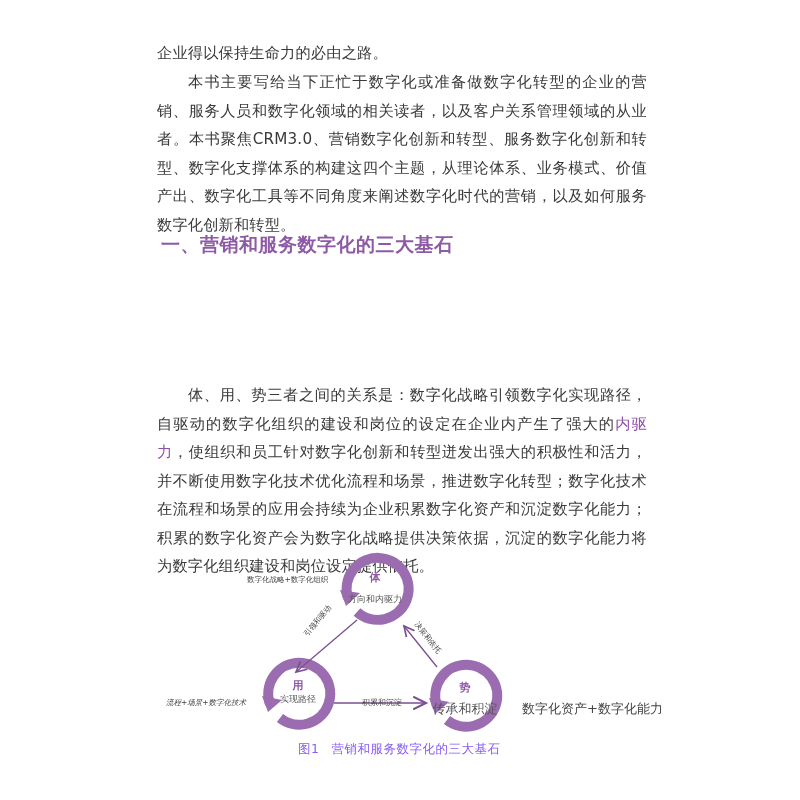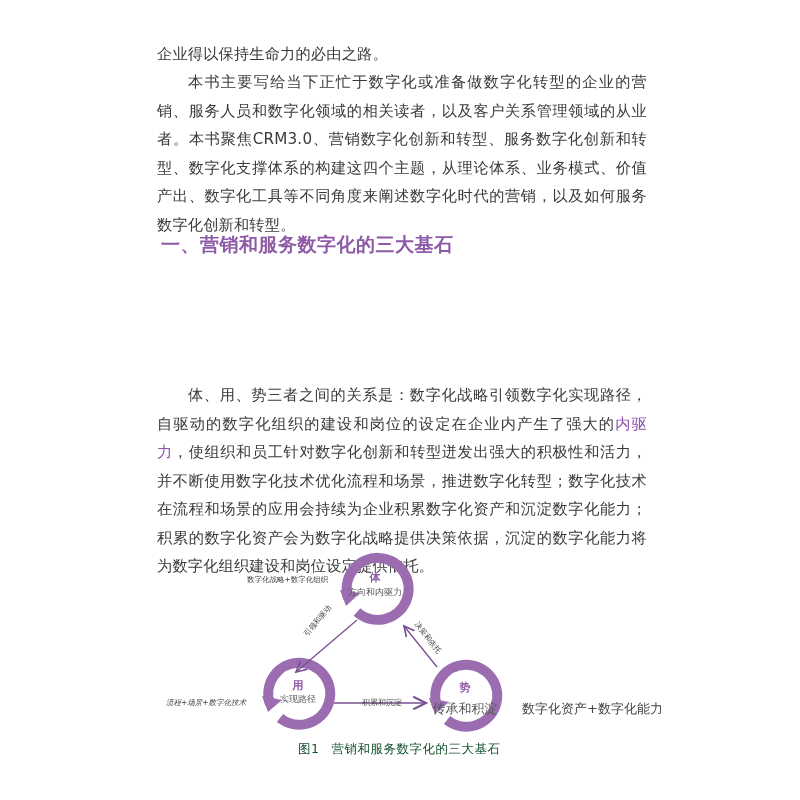--- a/index.html
+++ b/index.html
@@ -6,29 +6,29 @@
   body { width:800px; height:800px; position:relative; overflow:hidden;
          font-family: "DejaVu Sans", "Liberation Sans", sans-serif; color:#333; }
   .page { position:absolute; left:0; top:0; width:800px; height:800px; }
   .p { position:absolute; left:157px; width:490px; font-size:15.2px; line-height:28.5px;
        letter-spacing:0.2px; color:#3a3a3a; margin:0; text-align:justify; }
   .indent { text-indent:31px; }
   .heading { position:absolute; left:157px; top:228px; font-size:19px; font-weight:bold;
              color:#8e5aa6; margin:4px; letter-spacing:0.5px; }
   .hl { color:#8e4fa8; }
   .diagram { position:absolute; left:0; top:0; width:800px; height:800px; pointer-events:none; }
-  .caption { position:absolute; left:298px; top:741px; font-size:12.5px; color:#14532d; letter-spacing:0.5px;text-align:center; }
+  .caption { position:absolute; left:298px; top:741px; font-size:12.5px; color:#8b5cf6; letter-spacing:0.5px;text-align:center; }
   .caption span { margin-right:12px; }
 </style>
 </head>
 <body>
 
 <div class="page">
 
-  <p class="p" style="top:40px;">企业得以保持生命力的必由之路。</p>
+  <p class="p" style="top:40px;font-family:Liberation Mono, monospace;">企业得以保持生命力的必由之路。</p>
 
   <p class="p indent" style="top:68px;">本书主要写给当下正忙于数字化或准备做数字化转型的企业的营销、服务人员和数字化领域的相关读者，以及客户关系管理领域的从业者。本书聚焦CRM3.0、营销数字化创新和转型、服务数字化创新和转型、数字化支撑体系的构建这四个主题，从理论体系、业务模式、价值产出、数字化工具等不同角度来阐述数字化时代的营销，以及如何服务数字化创新和转型。</p>
 
   <h2 class="heading">一、营销和服务数字化的三大基石</h2>
 
 
   <p class="p indent" style="top:381px;"><span>体、用、势三者之间的关系是：数字化战略引领数字化实现路径，自驱动的数字化组织的建设和岗位的设定在企业内产生了强大的</span><span class="hl">内驱力</span><span>，使组织和员工针对数字化创新和转型迸发出强大的积极性和活力，并不断使用数字化技术优化流程和场景，推进数字化转型；数字化技术在流程和场景的应用会持续为企业积累数字化资产和沉淀数字化能力；积累的数字化资产会为数字化战略提供决策依据，沉淀的数字化能力将为数字化组织建设和岗位设定提供依托。</span></p>
 
   <svg class="diagram" viewBox="0 0 800 800">
     <defs>
@@ -52,21 +52,21 @@
       <polygon points="429,698 449,702 435,714" fill="#9b6db0"></polygon>
     </g>
 
     <line x1="357" y1="620" x2="296" y2="672" stroke="#7a4f92" stroke-width="1.3" marker-end="url(#ah)"></line>
     <line x1="334" y1="703" x2="426" y2="703" stroke="#7a4f92" stroke-width="1.6" marker-end="url(#ah)"></line>
     <line x1="437" y1="667" x2="404" y2="626" stroke="#7a4f92" stroke-width="1.3" marker-end="url(#ah)"></line>
   </svg>
 
   <div style="position:absolute;left:335px;top:570px;width:80px;text-align:center;">
     <div style="font-size:11px;font-weight:bold;color:#8e5aa6;">体</div>
-    <div style="font-size:9px;color:#555;margin-top:1px;">方向和内驱力</div>
+    <div style="font-size:9px;color:#555;margin-top:8px;">方向和内驱力</div>
   </div>
   <div style="position:absolute;left:247px;top:575px;font-size:7.5px;color:#444;white-space:nowrap;">数字化战略+数字化组织</div>
 
   <div style="position:absolute;left:258px;top:678px;width:80px;text-align:center;">
     <div style="font-size:11px;font-weight:bold;color:#8e5aa6;">用</div>
     <div style="font-size:9px;color:#555;">实现路径</div>
   </div>
   <div style="position:absolute;left:166px;top:698px;font-size:7.5px;color:#444;white-space:nowrap;font-style:italic;">流程+场景+数字化技术</div>
 
   <div style="position:absolute;left:425px;top:680px;width:80px;text-align:center;">

